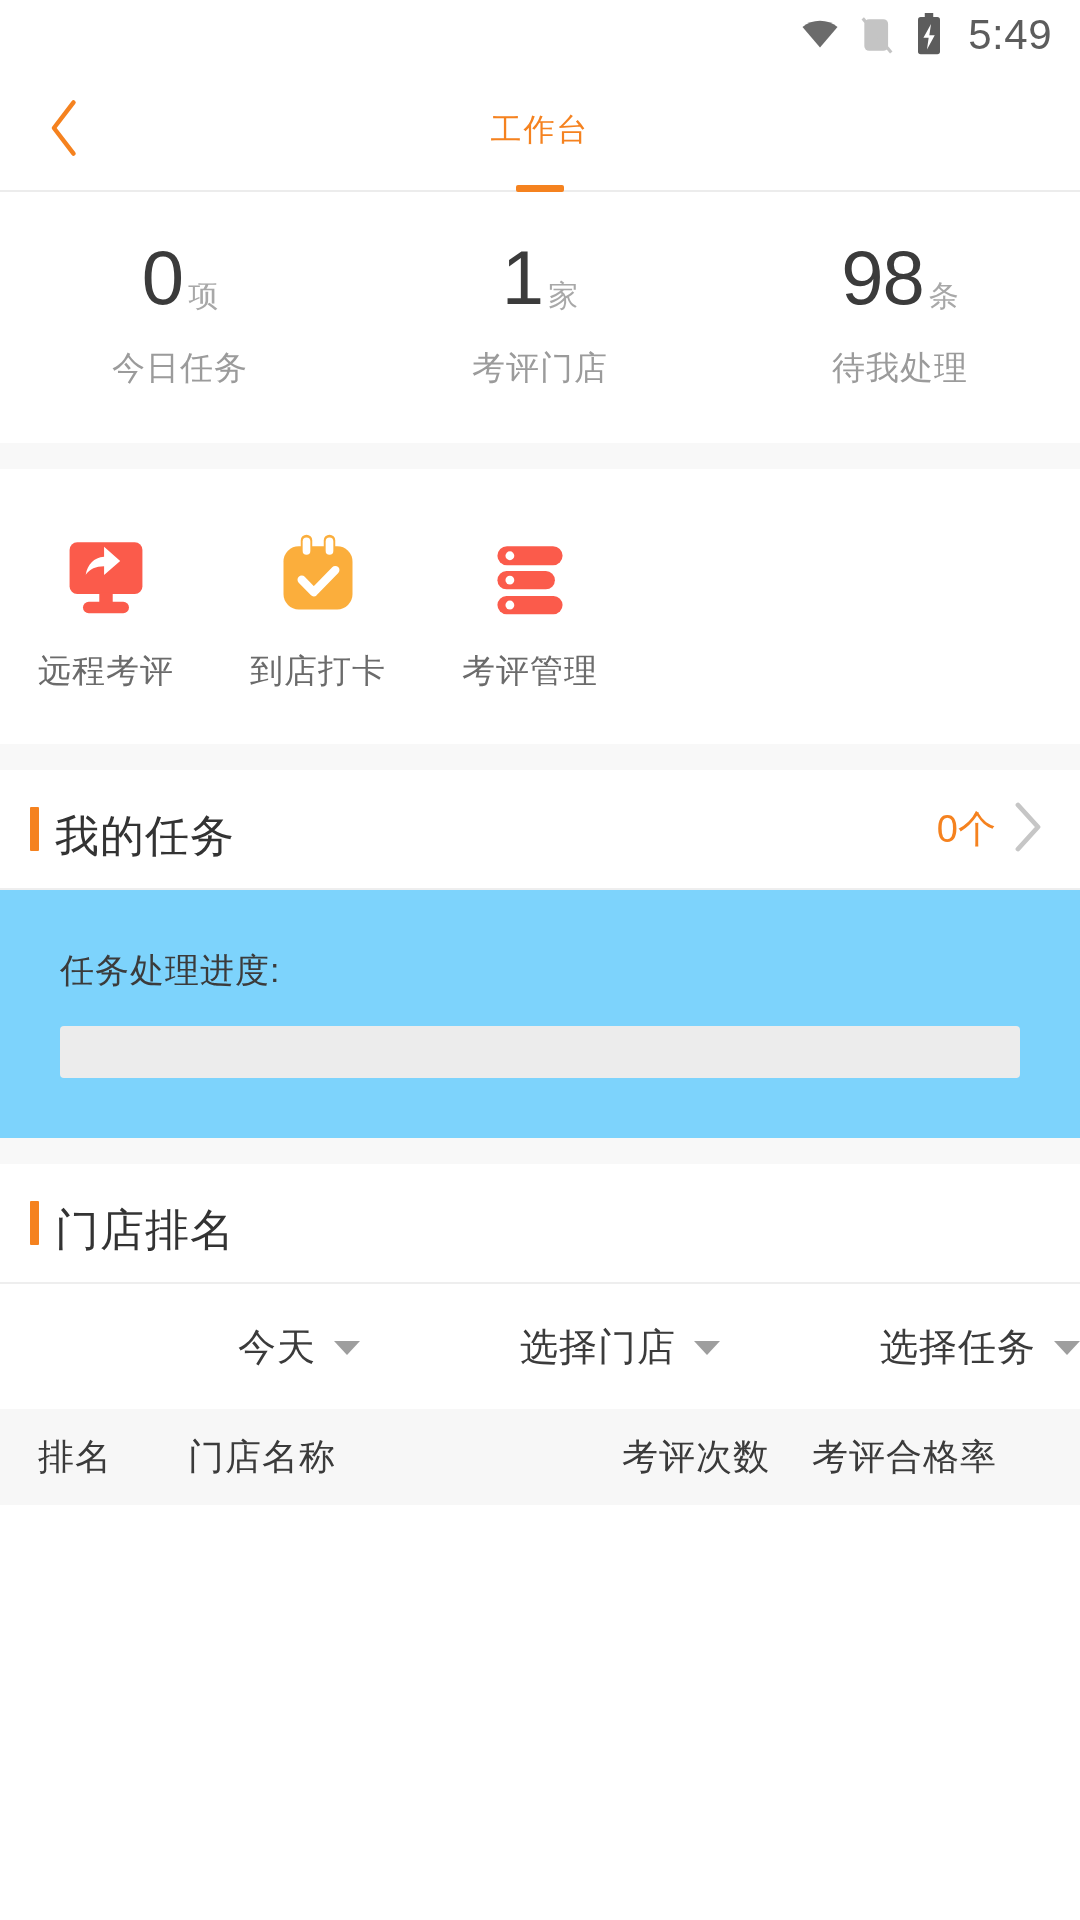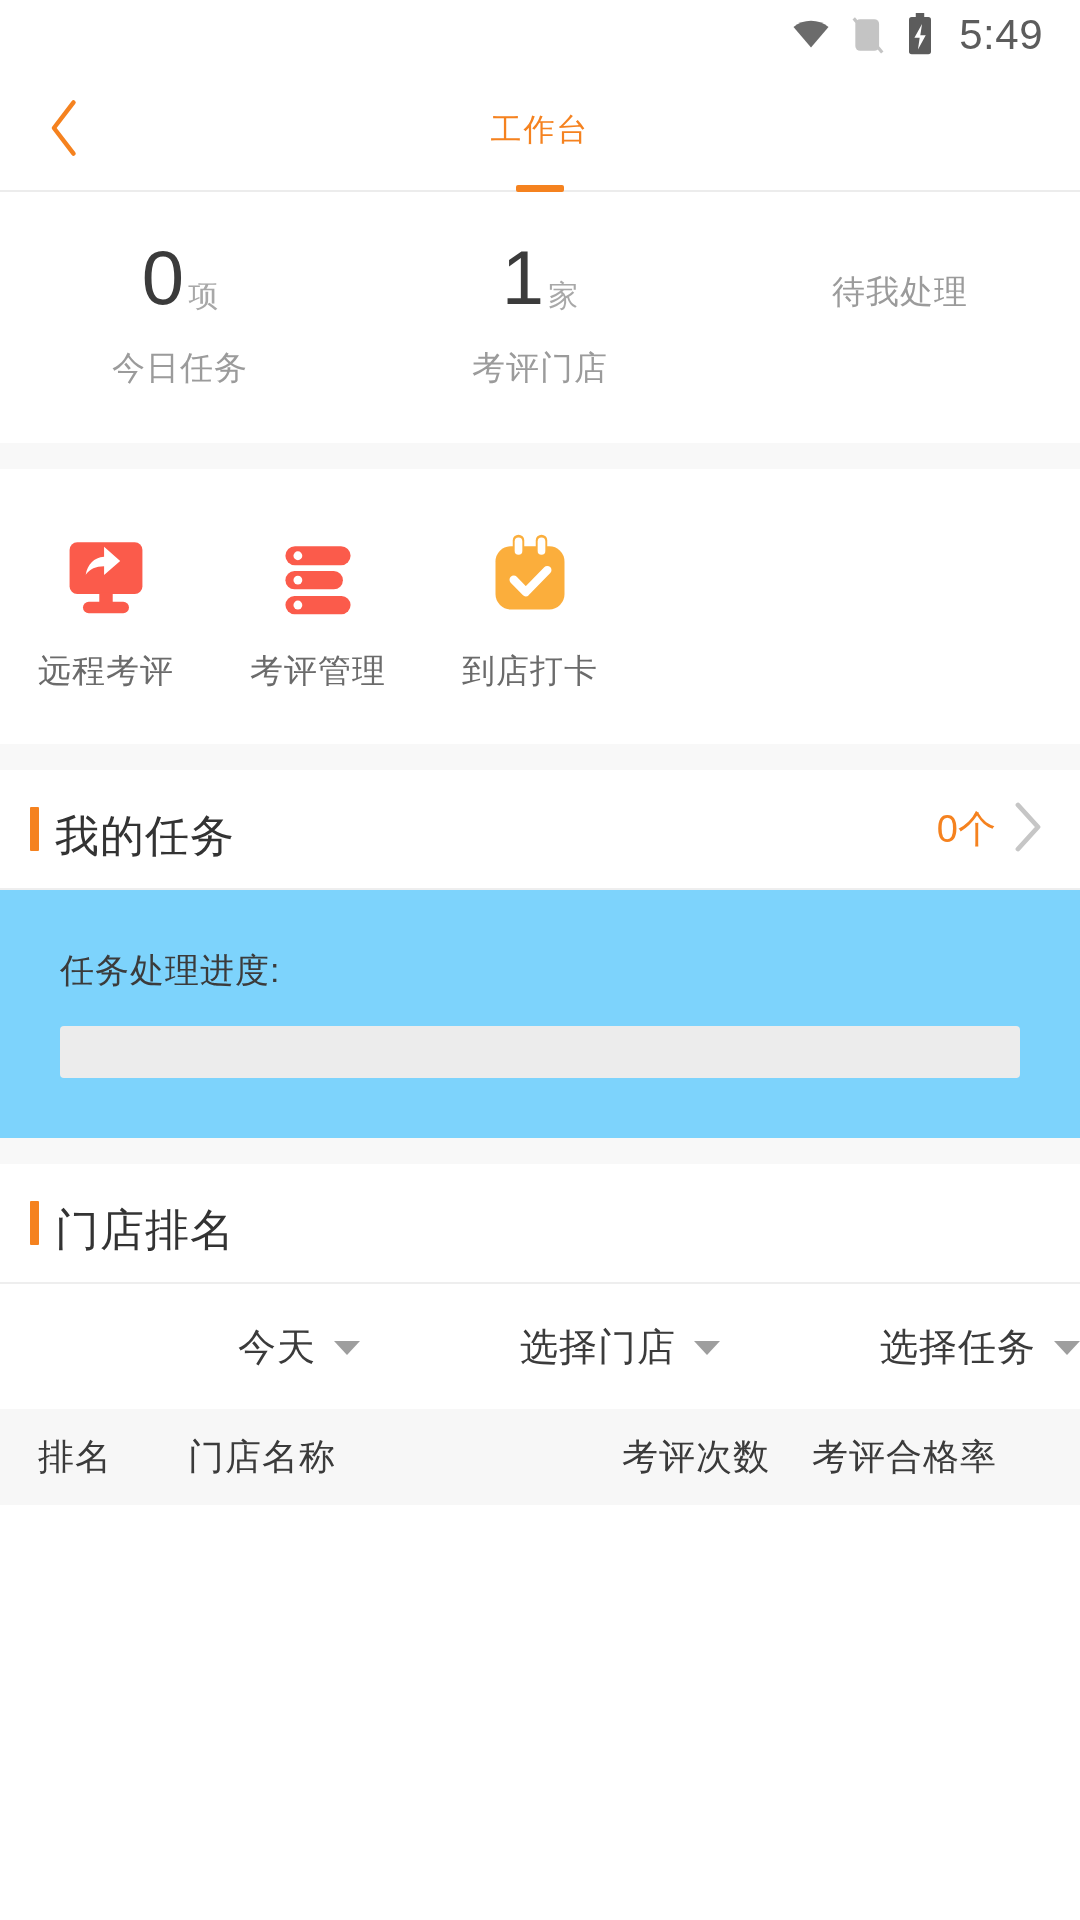--- a/index.html
+++ b/index.html
@@ -7,21 +7,21 @@
     width:1080px; height:1920px;
     background:#ffffff;
     font-family:"Liberation Sans","DejaVu Sans",sans-serif;
     -webkit-font-smoothing:antialiased;
   }
   .screen { position:relative; width:1080px; height:1920px; background:#fff; overflow:hidden; }
 
   
   .statusbar {
     height:70px; display:flex; align-items:center; justify-content:flex-end;
-    padding-right:37px; gap:18px; background:#fff;
+    padding-right:28px; gap:18px; background:#fff;
   }
   .sb-icon { display:flex; align-items:center; justify-content:center; }
   .sb-time { font-size:42px; color:#5c5c5c; letter-spacing:0.5px; font-weight:400; margin-left:6px; }
 
   
   .navbar {
     position:relative; height:120px; background:#fff;
     display:flex; align-items:center; justify-content:center;
   }
   .nav-back {
@@ -140,66 +140,70 @@
       <div class="stat-label">今日任务</div>
     </div>
     <div class="stat">
       <div class="stat-value">
         <span class="stat-num">1</span>
         <span class="stat-unit">家</span>
       </div>
       <div class="stat-label">考评门店</div>
     </div>
     <div class="stat">
+      <div class="stat-value">
+        <span class="stat-num">98</span>
+        <span class="stat-unit">条</span>
+      </div>
       <div class="stat-label">待我处理</div>
     </div>
   </div>
 
   <div class="gap"></div>
 
   <div class="actions">
     <div class="action">
       <div class="icon-box">
         <svg width="92" height="92" viewBox="0 0 48 48">
           <rect x="5" y="8" width="38" height="27" rx="4" fill="#FB5B4B"></rect>
           <rect x="20.5" y="34" width="7" height="6" fill="#FB5B4B"></rect>
           <rect x="12" y="39" width="24" height="6" rx="3" fill="#FB5B4B"></rect>
           <path d="M23 15.5c-5.4 0.4-8.6 4-9.6 9.4 2.2-3 5.3-4.4 9.6-4.4v4.6l8.4-7.4L23 10.3z" fill="#ffffff"></path>
         </svg>
       </div>
       <div class="action-label">远程考评</div>
+    </div>
+
+    <div class="action">
+      <div class="icon-box">
+        <svg width="92" height="92" viewBox="0 0 48 48">
+          <rect x="6" y="10" width="36" height="33" rx="8" fill="#FBAE3C"></rect>
+          <rect x="15" y="4" width="6" height="12" rx="3" fill="#FBAE3C"></rect>
+          <rect x="27" y="4" width="6" height="12" rx="3" fill="#FBAE3C"></rect>
+          <rect x="16" y="5.5" width="4" height="9" rx="2" fill="#ffffff"></rect>
+          <rect x="28" y="5.5" width="4" height="9" rx="2" fill="#ffffff"></rect>
+          <path d="M15.5 27.5 21.8 34 33 22.5" fill="none" stroke="#ffffff" stroke-width="4.4" stroke-linecap="round" stroke-linejoin="round"></path>
+        </svg>
+      </div>
+      <div class="action-label">到店打卡</div>
     </div>
 
     <div class="action">
       <div class="icon-box">
         <svg width="92" height="92" viewBox="0 0 48 48">
           <rect x="7" y="10" width="34" height="10" rx="5" fill="#FB5B4B"></rect>
           <circle cx="13.5" cy="15" r="2.3" fill="#ffffff"></circle>
           <rect x="7" y="23" width="30" height="9.5" rx="4.75" fill="#FB5B4B"></rect>
           <circle cx="13.5" cy="27.7" r="2.3" fill="#ffffff"></circle>
           <rect x="7" y="36" width="34" height="9.5" rx="4.75" fill="#FB5B4B"></rect>
           <circle cx="13.5" cy="40.7" r="2.3" fill="#ffffff"></circle>
         </svg>
       </div>
       <div class="action-label">考评管理</div>
     </div>
-
-    <div class="action">
-      <div class="icon-box">
-        <svg width="92" height="92" viewBox="0 0 48 48">
-          <rect x="6" y="10" width="36" height="33" rx="8" fill="#FBAE3C"></rect>
-          <rect x="15" y="4" width="6" height="12" rx="3" fill="#FBAE3C"></rect>
-          <rect x="27" y="4" width="6" height="12" rx="3" fill="#FBAE3C"></rect>
-          <rect x="16" y="5.5" width="4" height="9" rx="2" fill="#ffffff"></rect>
-          <rect x="28" y="5.5" width="4" height="9" rx="2" fill="#ffffff"></rect>
-          <path d="M15.5 27.5 21.8 34 33 22.5" fill="none" stroke="#ffffff" stroke-width="4.4" stroke-linecap="round" stroke-linejoin="round"></path>
-        </svg>
-      </div>
-      <div class="action-label">到店打卡</div>
-    </div>
   </div>
 
   <div class="gap"></div>
 
   <div class="section-head">
     <div class="accent-bar"></div>
     <div class="section-title">我的任务</div>
     <div class="section-right">
       <span class="section-count">0个</span>
       <span>

